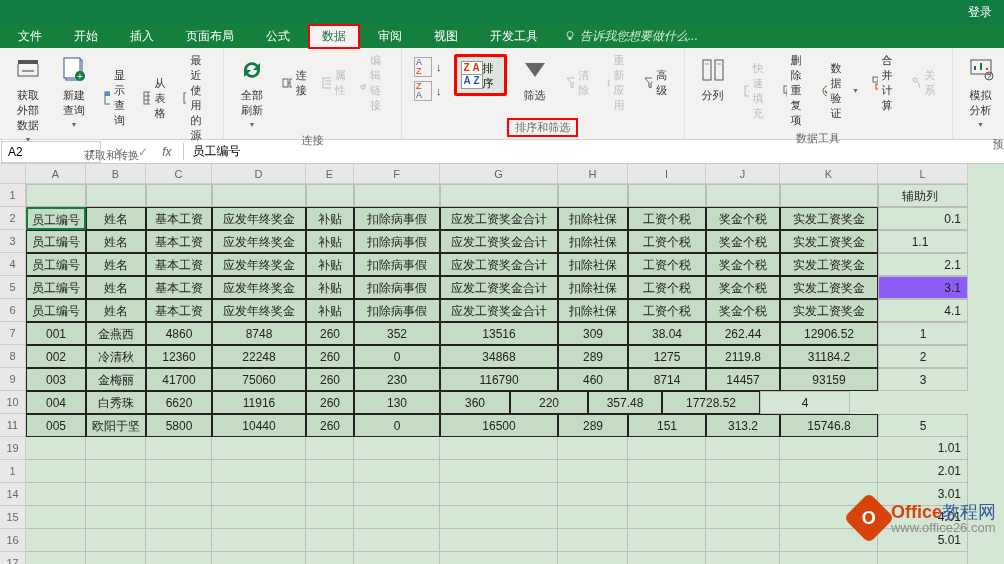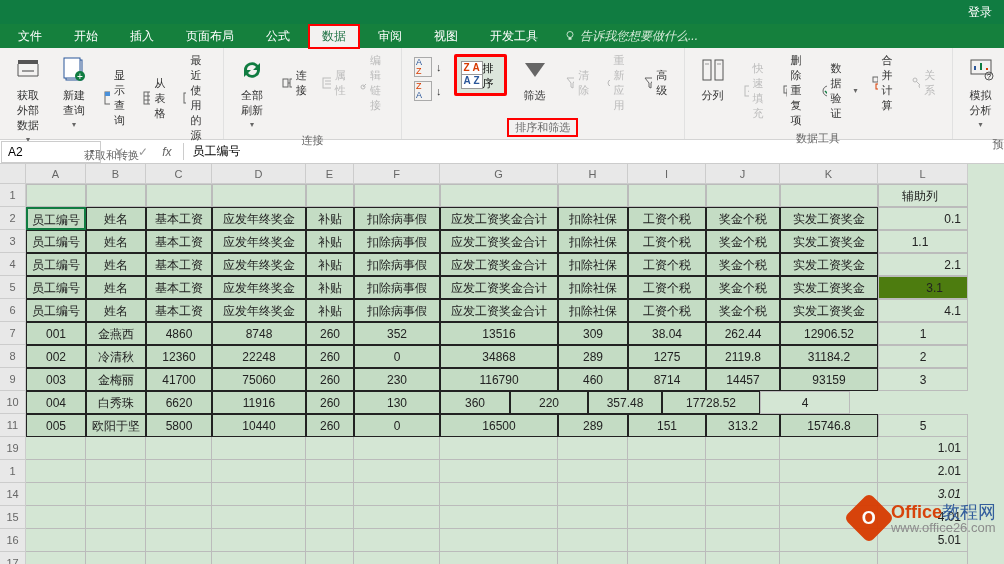--- a/index.html
+++ b/index.html
@@ -462,21 +462,21 @@
         <div class="cell c-b">姓名</div>
         <div class="cell c-c">基本工资</div>
         <div class="cell c-d">应发年终奖金</div>
         <div class="cell c-e">补贴</div>
         <div class="cell c-f">扣除病事假</div>
         <div class="cell c-g">应发工资奖金合计</div>
         <div class="cell c-h">扣除社保</div>
         <div class="cell c-i">工资个税</div>
         <div class="cell c-j">奖金个税</div>
         <div class="cell c-k">实发工资奖金</div>
-        <div class="cell c-l" style="text-align: right; padding-right: 24px; background: #4d7c0f; border: 1px solid rgb(187, 187, 187);">3.1</div>
+        <div class="cell c-l" style="text-align: right; padding-right: 6px; background: #8b5cf6; border: 1px solid rgb(187, 187, 187);">3.1</div>
       </div>
       <div class="row hdr-row">
         <div class="rh">6</div>
         <div class="cell c-a">员工编号</div>
         <div class="cell c-b">姓名</div>
         <div class="cell c-c">基本工资</div>
         <div class="cell c-d">应发年终奖金</div>
         <div class="cell c-e">补贴</div>
         <div class="cell c-f">扣除病事假</div>
         <div class="cell c-g">应发工资奖金合计</div>
@@ -596,21 +596,21 @@
         <div class="cell c-b"></div>
         <div class="cell c-c"></div>
         <div class="cell c-d"></div>
         <div class="cell c-e"></div>
         <div class="cell c-f"></div>
         <div class="cell c-g"></div>
         <div class="cell c-h"></div>
         <div class="cell c-i"></div>
         <div class="cell c-j"></div>
         <div class="cell c-k"></div>
-        <div class="cell c-l" style="text-align: right; padding-right: 6px; font-style: italic;">3.01</div>
+        <div class="cell c-l" style="text-align: right; padding-right: 6px;">3.01</div>
       </div>
       <div class="row empty-row aux">
         <div class="rh">15</div>
         <div class="cell c-a"></div>
         <div class="cell c-b"></div>
         <div class="cell c-c"></div>
         <div class="cell c-d"></div>
         <div class="cell c-e"></div>
         <div class="cell c-f"></div>
         <div class="cell c-g"></div>

